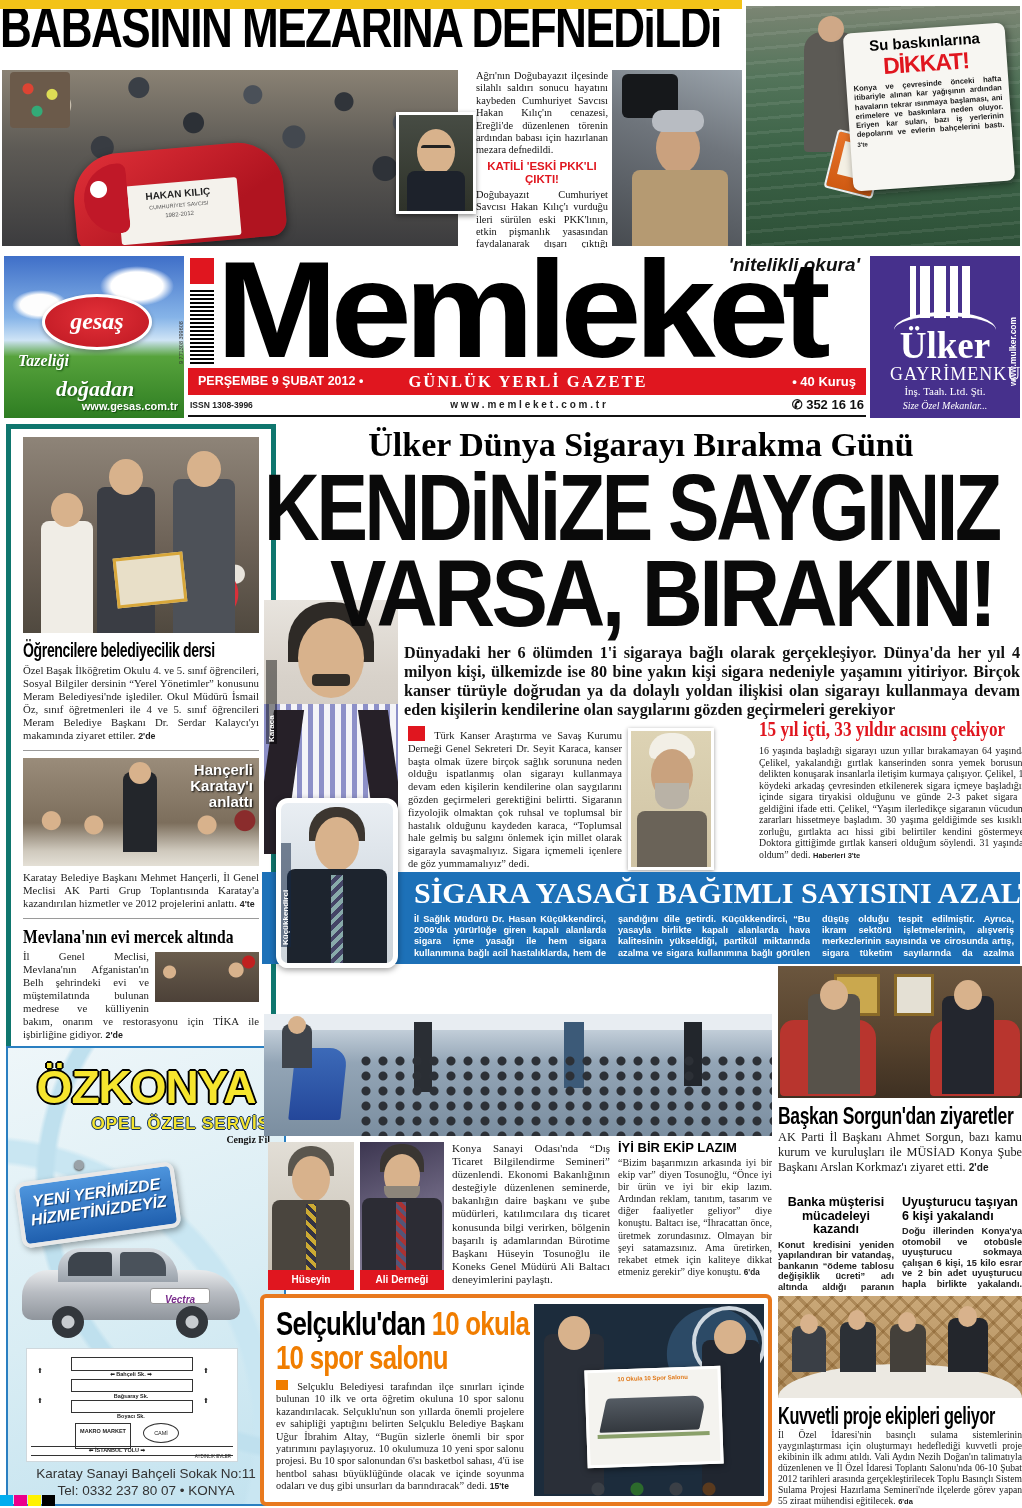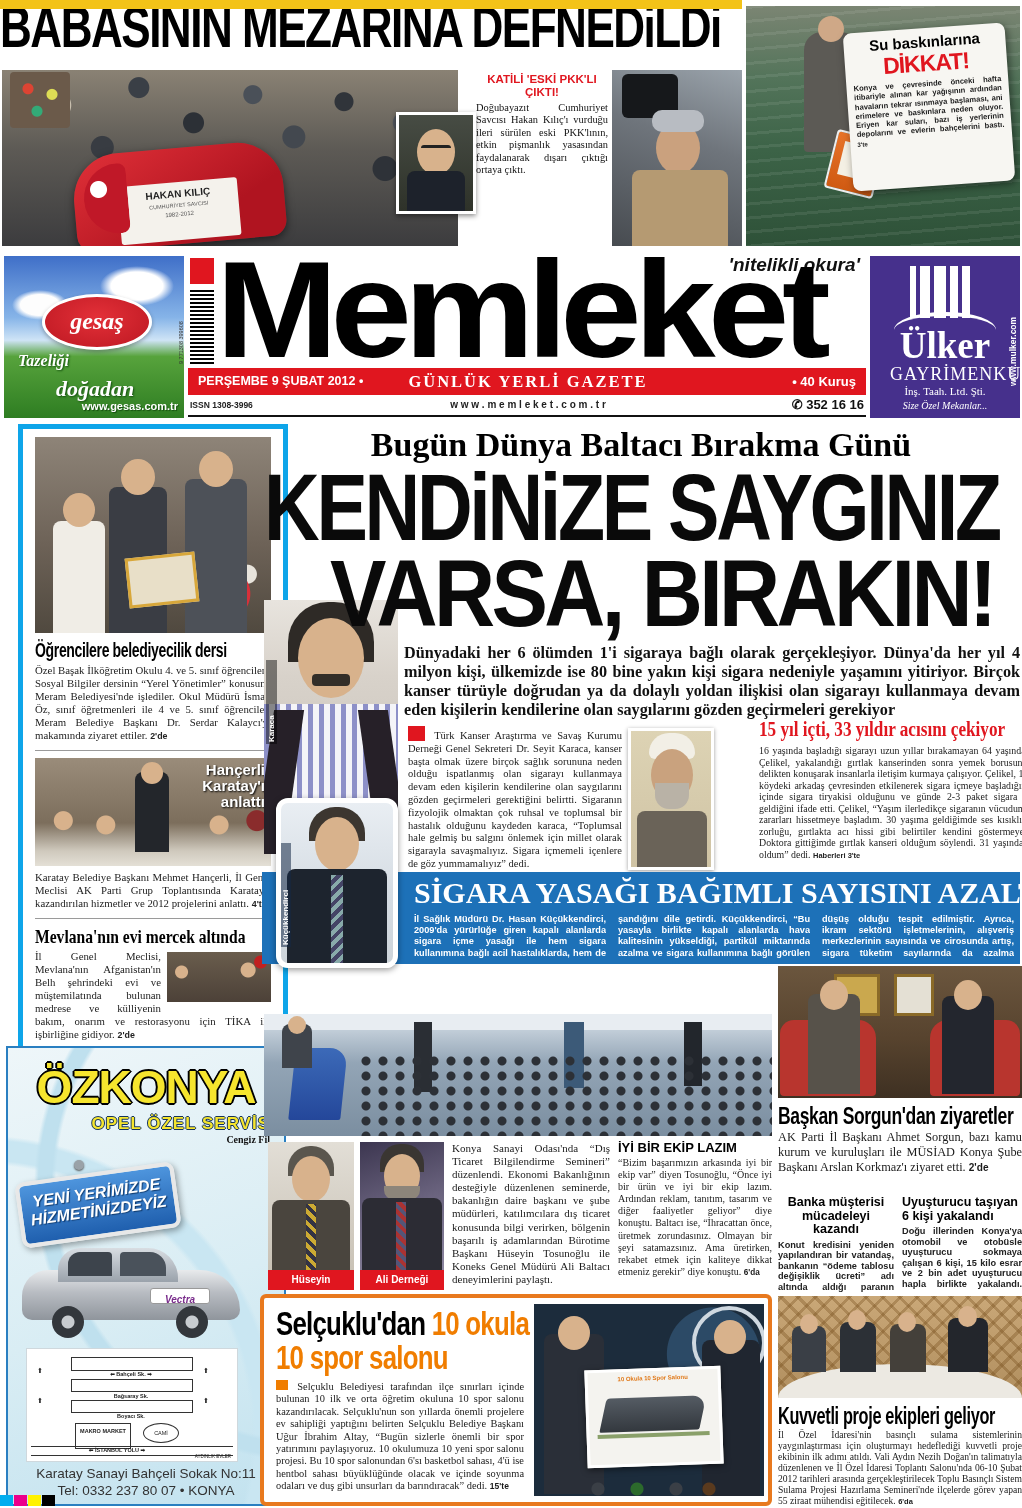--- a/index.html
+++ b/index.html
@@ -59,20 +59,21 @@
     </div>
   </div>
 
   <div class="ph" style="left:396px;top:112px;width:74px;height:96px;background:linear-gradient(180deg,#474c44 0%,#2e3229 100%);border:3px solid #fff;box-shadow:0 2px 5px rgba(0,0,0,.45);z-index:5;">
     <div class="facedot" style="left:18px;top:14px;width:38px;height:46px;"></div>
     <div class="abs" style="left:22px;top:30px;width:30px;height:7px;border-top:3px solid #222;border-radius:3px;"></div>
     <div class="fig" style="left:8px;top:56px;width:58px;height:40px;background:#1d222b;"></div>
   </div>
 
   <div class="abs serif j ovh" style="left:476px;top:70px;width:132px;height:178px;font-size:10.4px;line-height:12.4px;color:#111;">
+    <span>Ağrı'nın Doğubayazıt ilçesinde silahlı saldırı sonucu hayatını kaybeden Cumhuriyet Savcısı Hakan Kılıç'ın cenazesi, Ereğli'de düzenlenen törenin ardından babası için hazırlanan mezara defnedildi.</span>
     <div class="b c sans" style="color:#e0161f;font-size:11.5px;line-height:13px;margin:3px 0;">KATİLİ 'ESKİ PKK'LI ÇIKTI!</div>
     <span>Doğubayazıt Cumhuriyet Savcısı Hakan Kılıç'ı vurduğu ileri sürülen eski PKK'lının, etkin pişmanlık yasasından faydalanarak dışarı çıktığı ortaya çıktı.</span>
     
   </div>
 
   <div class="ph" style="left:612px;top:70px;width:130px;height:176px;background:linear-gradient(200deg,#9aa3ab 0%,#6f757c 40%,#474b50 100%);">
     <div class="abs" style="left:10px;top:4px;width:56px;height:44px;background:#16181b;border-radius:6px;"></div>
     <div class="facedot" style="left:44px;top:52px;width:44px;height:52px;background:#caa17e;"></div>
     <div class="abs" style="left:40px;top:40px;width:52px;height:22px;background:#b8bcc2;border-radius:10px;"></div>
     <div class="abs" style="left:20px;top:100px;width:96px;height:76px;background:#b59a72;border-radius:8px 8px 0 0;"></div>
@@ -132,21 +133,21 @@
     <div class="abs" style="left:34px;top:10px;width:82px;height:52px;background:
         linear-gradient(90deg,transparent 0 6px,#fff 6px 12px,transparent 12px 16px,#fff 16px 26px,transparent 26px 30px,#fff 30px 42px,transparent 42px 46px,#fff 46px 54px,transparent 54px 58px,#fff 58px 66px,transparent 66px);"></div>
     <div class="abs" style="left:24px;top:56px;width:102px;height:14px;border-radius:50% 50% 0 0/100% 100% 0 0;border-top:4px solid #fff;"></div>
     <div class="serif" style="margin-top:72px;font-size:37px;font-weight:900;line-height:36px;">Ülker</div>
     <div class="serif" style="font-size:18px;letter-spacing:1px;margin-left:20px;">GAYRİMENKUL</div>
     <div class="serif" style="font-size:11px;">İnş. Taah. Ltd. Şti.</div>
     <div class="serif i" style="font-size:10px;margin-top:3px;">Size Özel Mekanlar...</div>
     <div class="abs vlabel b" style="right:2px;top:40px;height:110px;font-size:8.5px;color:#fff;">www.mulker.com</div>
   </div>
 
-  <div class="abs" style="left:18px;top:424px;width:236px;height:604px;border:5px solid #0ea5e9;background:#fff;padding:8px 12px;box-sizing:content-box;">
+  <div class="abs" style="left:6px;top:424px;width:236px;height:604px;border:5px solid #0f766e;background:#fff;padding:8px 12px;box-sizing:content-box;">
     <div class="ph" style="position:relative;width:236px;height:196px;background:
         radial-gradient(circle at 80% 80%,#d8303a 0 26px,transparent 27px),
         radial-gradient(circle at 68% 88%,#e8e4dc 0 10px,transparent 11px),
         radial-gradient(circle at 90% 70%,#e8e4dc 0 9px,transparent 10px),
         linear-gradient(180deg,#8e8478 0%,#6d6257 55%,#50493f 100%);position:relative;">
       <div class="fig" style="left:18px;top:84px;width:52px;height:112px;background:#f0ede6;"></div>
       <div class="facedot" style="left:28px;top:56px;width:32px;height:34px;"></div>
       <div class="fig" style="left:74px;top:50px;width:58px;height:146px;background:#3a3d44;"></div>
       <div class="facedot" style="left:86px;top:22px;width:34px;height:36px;"></div>
       <div class="fig" style="left:150px;top:42px;width:62px;height:154px;background:#4d5158;"></div>
@@ -245,21 +246,21 @@
     </div>
   </div>
 
   <div class="abs" style="left:0;top:1495px;width:56px;height:11px;">
     <span class="abs" style="left:0;width:13px;height:11px;background:#00aeef;"></span>
     <span class="abs" style="left:14px;width:13px;height:11px;background:#ec008c;"></span>
     <span class="abs" style="left:28px;width:13px;height:11px;background:#fff200;"></span>
     <span class="abs" style="left:42px;width:13px;height:11px;background:#000;"></span>
   </div>
 
-  <div class="abs serif b c" style="left:262px;top:426px;width:758px;font-size:34px;color:#000;">Bugün Dünya Baltacı Bırakma Günü</div>
+  <div class="abs serif b c" style="left:262px;top:426px;width:758px;font-size:34px;color:#000;">Ülker Dünya Sigarayı Bırakma Günü</div>
 
   <div class="abs" style="left:264px;top:466px;z-index:4;">
     <span class="cond" style="font-size:94px;font-weight:900;letter-spacing:-4px;line-height:84px;color:#0a0a0a;transform:scaleX(0.82);">KENDiNiZE SAYGINIZ</span>
   </div>
   <div class="abs" style="left:330px;top:552px;z-index:4;">
     <span class="cond" style="font-size:94px;font-weight:900;letter-spacing:-4px;line-height:84px;color:#0a0a0a;transform:scaleX(0.90);">VARSA, BIRAKIN!</span>
   </div>
 
   <div class="ph" style="left:264px;top:600px;width:134px;height:254px;background:linear-gradient(180deg,#e8e4de 0%,#d8d2ca 30%,#c4beb6 100%);z-index:2;">
     <div class="abs" style="left:24px;top:2px;width:86px;height:60px;background:#2e2a26;border-radius:40px 40px 0 0;"></div>

